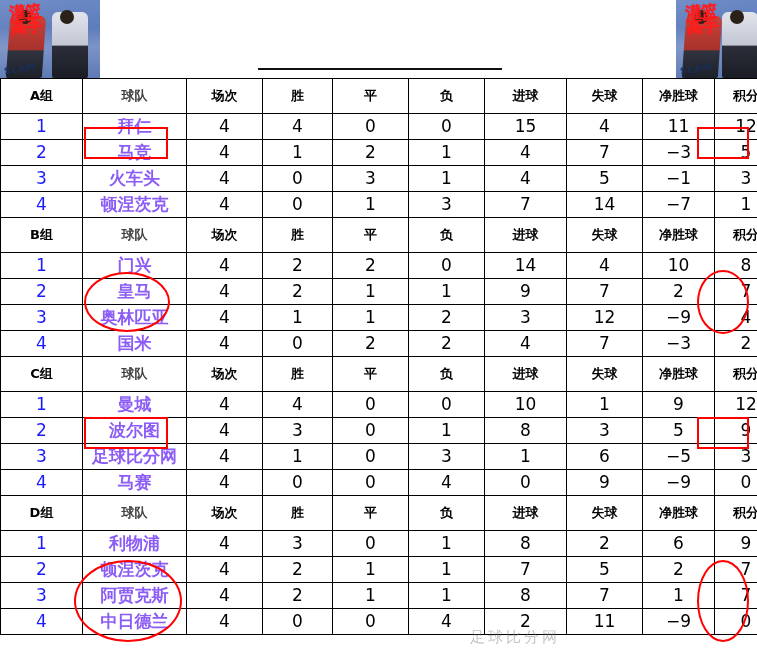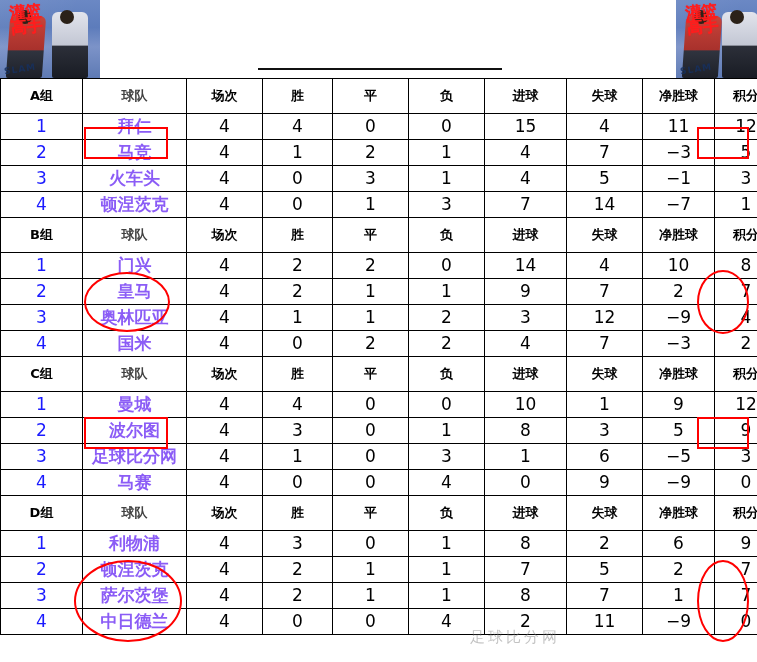--- a/index.html
+++ b/index.html
@@ -398,21 +398,21 @@
         <td class="num">2</td>
         <td class="num">1</td>
         <td class="num">1</td>
         <td class="num">7</td>
         <td class="num">5</td>
         <td class="num">2</td>
         <td class="pts">7</td>
       </tr>
       <tr>
         <td class="rank">3</td>
-        <td class="team">萨尔茨堡</td>
+        <td class="team">阿贾克斯</td>
         <td class="num">4</td>
         <td class="num">2</td>
         <td class="num">1</td>
         <td class="num">1</td>
         <td class="num">8</td>
         <td class="num">7</td>
         <td class="num">1</td>
         <td class="pts">7</td>
       </tr>
       <tr>

